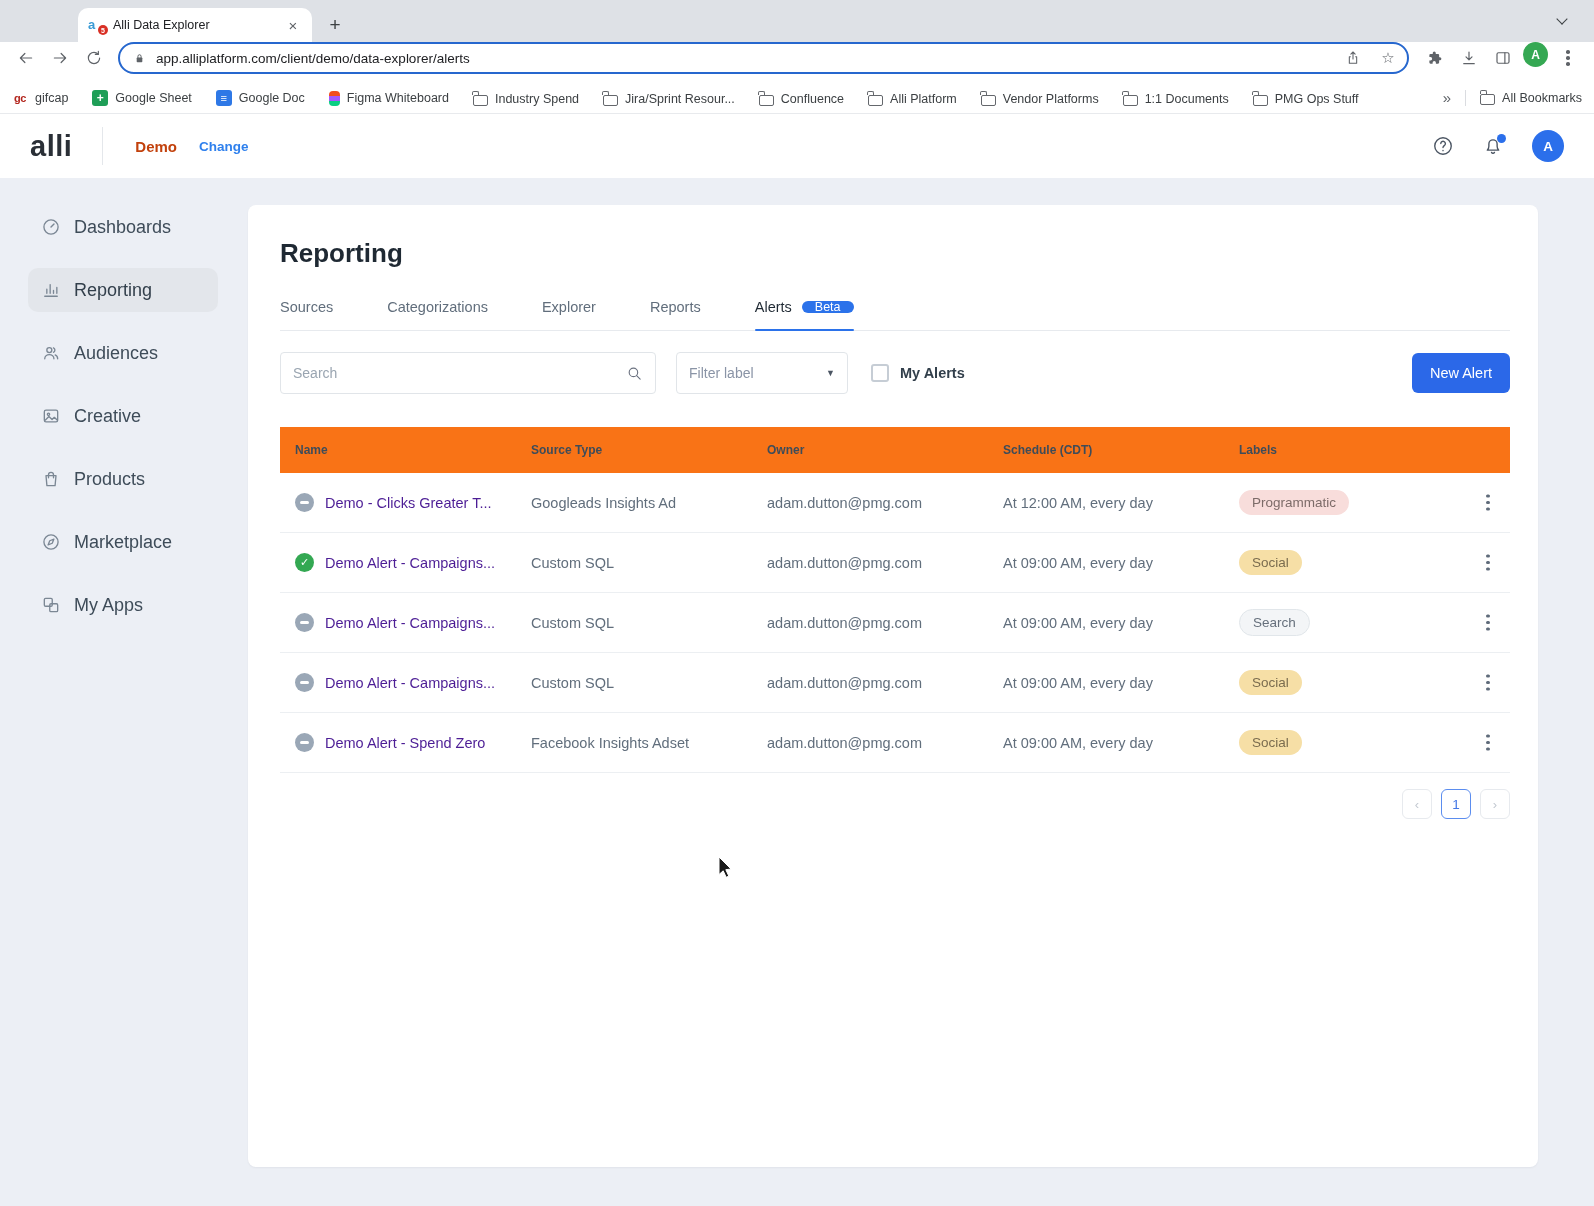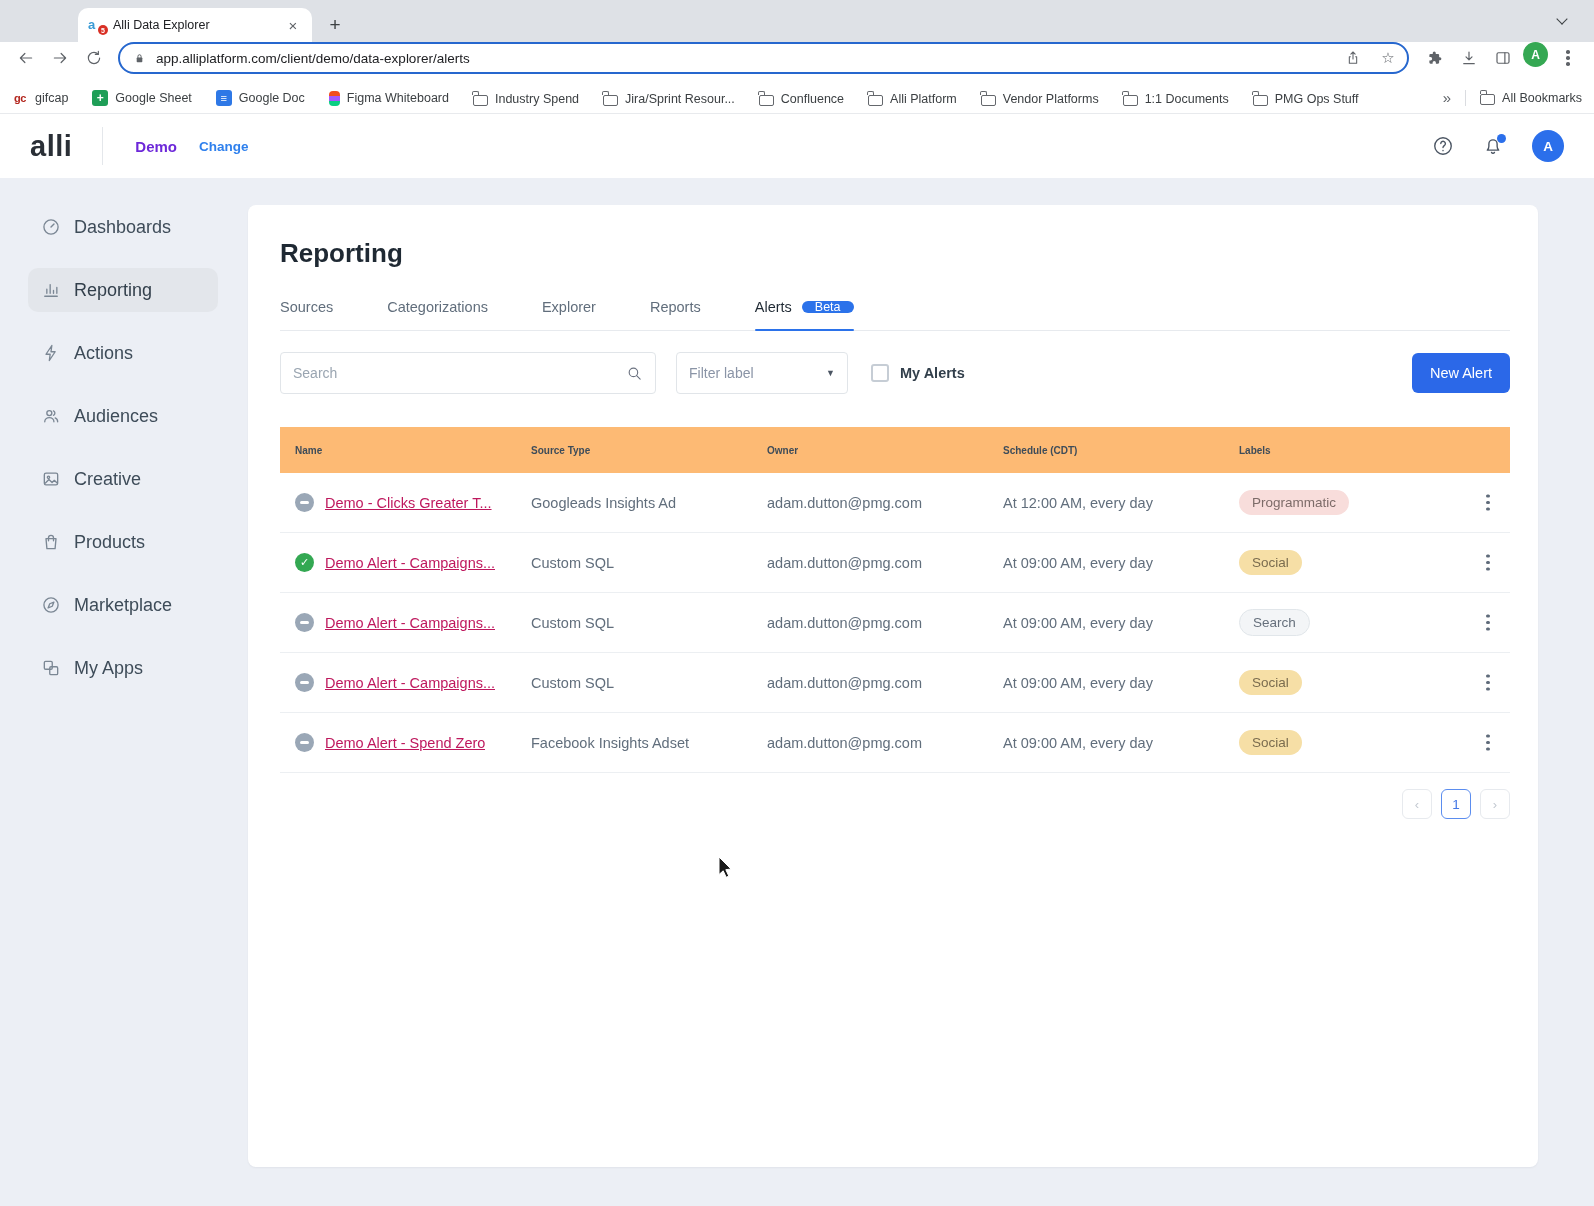--- a/index.html
+++ b/index.html
@@ -56,21 +56,21 @@
   .bi.doc { background:#2E78E6; }
   .bi.doc::before { content:"≡"; color:#fff; font-size:11px; }
   .bi.figma { width:11px; height:15px; border-radius:4px; background:linear-gradient(180deg,#F24E1E 0%,#F24E1E 33%,#A259FF 33%,#A259FF 66%,#0ACF83 66%); }
   .bi.folder { width:15px; height:11px; border:1.6px solid #64676C; border-radius:2px; margin-top:3px; }
   .bi.folder::before { content:""; position:absolute; top:-5px; left:-1.6px; width:5px; height:3px; border:1.6px solid #64676C; border-bottom:0; border-radius:2px 2px 0 0; }
 
   
   .appheader { height:64px; background:#fff; display:flex; align-items:center; padding:0 30px; }
   .logo { font-size:29px; font-weight:600; color:#2A2F36; letter-spacing:0.5px; }
   .hdr-divider { width:1px; height:38px; background:#E4E7EB; margin:0 32px 0 30px; }
-  .client-name { font-size:15px; font-weight:700; color:#6d28d9; }
+  .client-name { font-size:15px; font-weight:700; color:#c2410c; }
   .change-link { font-size:13.5px; font-weight:700; color:#2F80ED; margin-left:22px; }
   .hdr-right { margin-left:auto; display:flex; align-items:center; gap:28px; }
   .hdr-icon { color:#4B5563; position:relative; }
   .hdr-icon .ic { width:22px; height:22px; stroke-width:1.5; }
   .bell-dot { position:absolute; top:-1px; right:-2px; width:9px; height:9px; border-radius:50%; background:#2B6FEB; }
   .app-avatar { width:32px; height:32px; border-radius:50%; background:#2B6FEB; color:#fff; font-size:13.5px; font-weight:600; display:flex; align-items:center; justify-content:center; }
 
   
   .page { position:relative; height:1028px; background:#ECEFF5; }
 
@@ -104,29 +104,29 @@
   .search-box .ic { width:17px; height:17px; color:#6B7280; }
   .filter-box { width:172px; height:42px; border:1px solid #E1E5E9; border-radius:4px; display:flex; align-items:center; justify-content:space-between; padding:0 12px; margin-left:20px; font-size:14px; color:#8A94A6; }
   .filter-caret { font-size:9px; color:#4B5563; }
   .my-alerts { display:flex; align-items:center; gap:11px; margin-left:23px; }
   .checkbox { width:18px; height:18px; border:2px solid #C6CDD5; border-radius:3px; background:#fff; }
   .my-alerts-label { font-size:14.5px; font-weight:700; color:#323F4B; }
   .new-alert-btn { margin-left:auto; height:40px; padding:0 18px; background:#2B68E8; color:#fff; border:none; border-radius:6px; font-size:14.5px; font-family:inherit; }
 
   .table { margin-top:33px; }
   .thead, .trow { display:grid; grid-template-columns:236px 236px 236px 236px 1fr 44px; align-items:center; padding-left:15px; }
-  .thead { background:#fdba74; height:46px; font-size:10px; font-weight:700; color:#3E4C59; }
+  .thead { background:#f97316; height:46px; font-size:12px; font-weight:700; color:#3E4C59; }
   .trow { height:60px; border-bottom:1px solid #ECEFF2; font-size:14.5px; color:#616E7C; }
   .name-cell { display:flex; align-items:center; gap:11px; }
   .status { width:19px; height:19px; border-radius:50%; display:inline-flex; align-items:center; justify-content:center; color:#fff; flex:none; }
   .status.paused { background:#9AA7B6; }
   .status.paused::before { content:""; width:9px; height:2.5px; background:#fff; border-radius:2px; }
   .status.active { background:#33A852; }
   .status.active::before { content:"✓"; font-size:11px; font-weight:700; }
-  .row-link { color:#be185d; white-space:nowrap; overflow:hidden; text-overflow:ellipsis;text-decoration:underline; }
+  .row-link { color:#4c1d95; white-space:nowrap; overflow:hidden; text-overflow:ellipsis; }
   .pill { display:inline-block; justify-self:start; padding:6px 13px; border-radius:999px; font-size:13.5px; line-height:1; }
   .pill.pink { background:#F8DDDB; color:#7C6B68; }
   .pill.yellow { background:#F6DFA6; color:#7A6C4F; }
   .pill.gray { background:#F3F5F7; border:1px solid #E1E6EA; color:#66707C; }
   .row-kebab { width:28px; height:28px; display:flex; align-items:center; justify-content:center; justify-self:center; }
   .row-kebab i { width:3.5px; height:3.5px; border-radius:50%; background:#5F6B7A; box-shadow:0 -6.5px 0 #5F6B7A, 0 6.5px 0 #5F6B7A; }
 
   .pagination { display:flex; justify-content:flex-end; gap:9px; margin-top:16px; }
   .pg-btn { width:30px; height:30px; border:1px solid #E7EAEE; border-radius:6px; background:#fff; display:flex; align-items:center; justify-content:center; color:#C3C9D1; font-size:13px; }
   .pg-btn.current { border-color:#5B8DEF; color:#4377E6; font-size:13.5px; }
@@ -386,26 +386,20 @@
         <span>Dashboards</span>
       </div>
 
       <div class="nav-item active">
         <svg class="ic">
           <use href="#i-reporting"></use>
         </svg>
         <span>Reporting</span>
       </div>
 
-      <div class="nav-item">
-        <svg class="ic">
-          <use href="#i-actions"></use>
-        </svg>
-        <span>Actions</span>
-      </div>
 
       <div class="nav-item">
         <svg class="ic">
           <use href="#i-audiences"></use>
         </svg>
         <span>Audiences</span>
       </div>
 
 
       <div class="nav-item">

